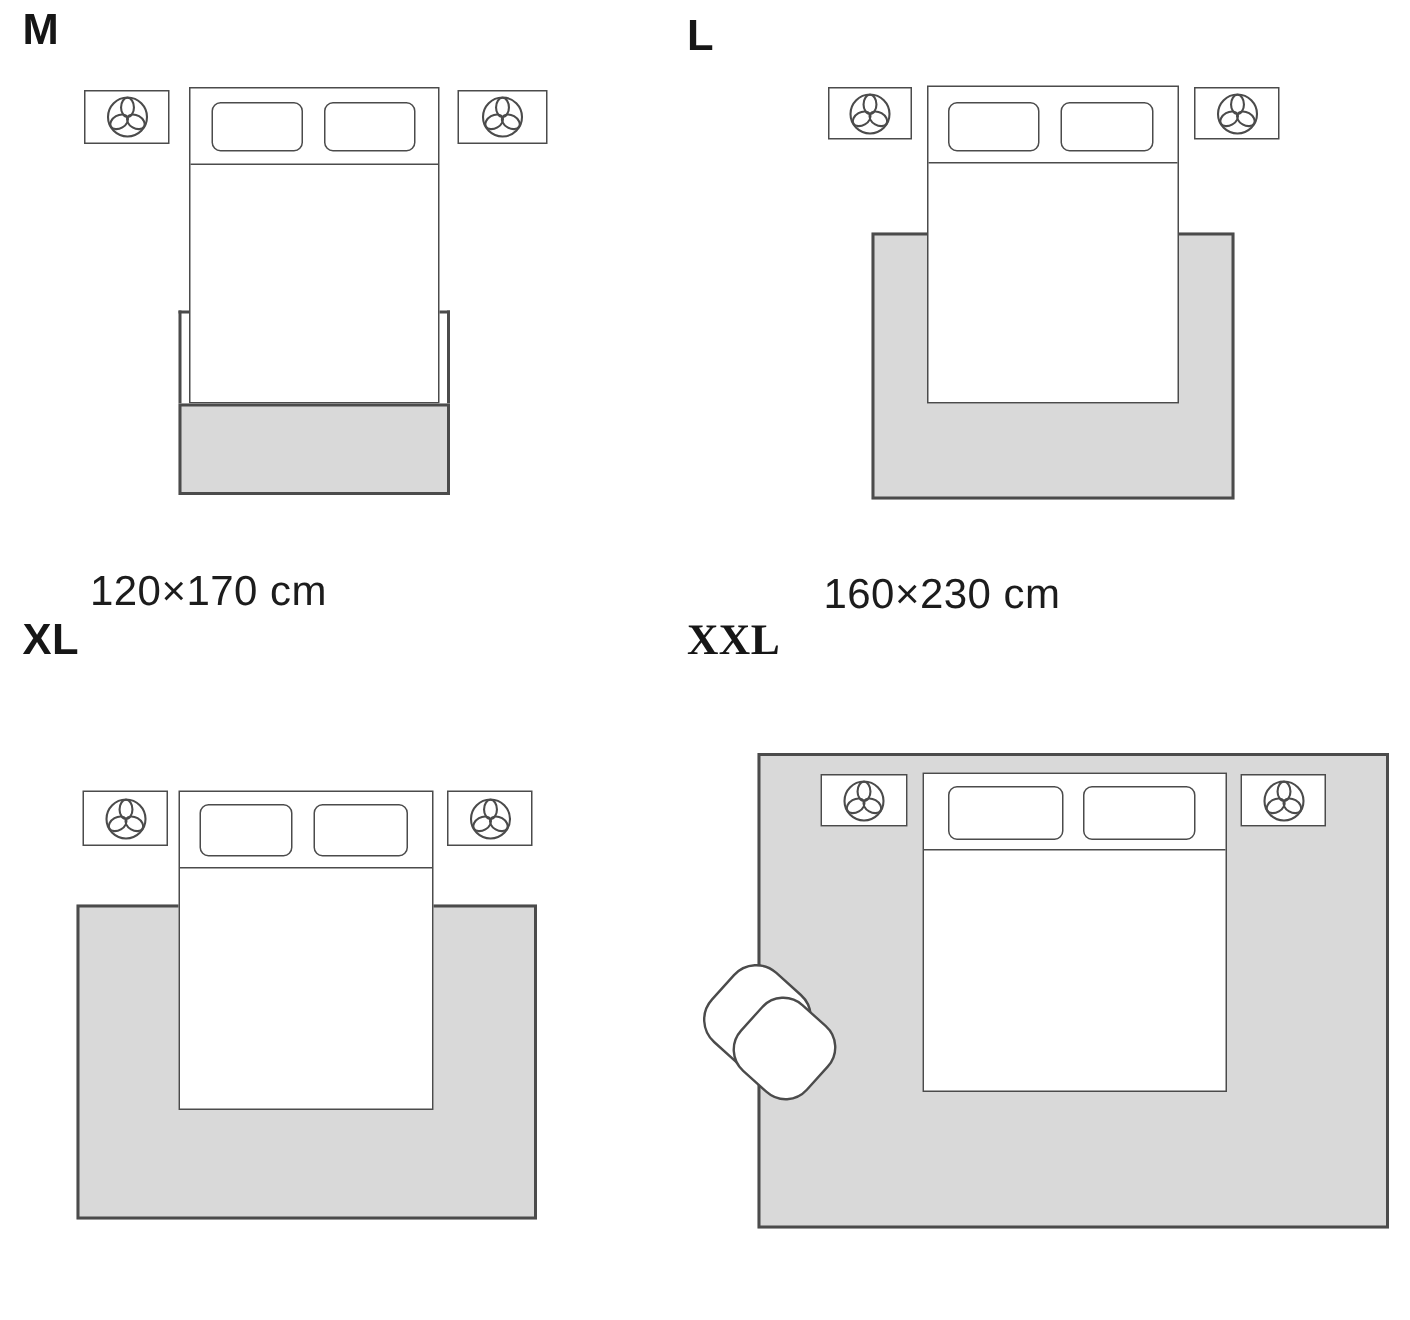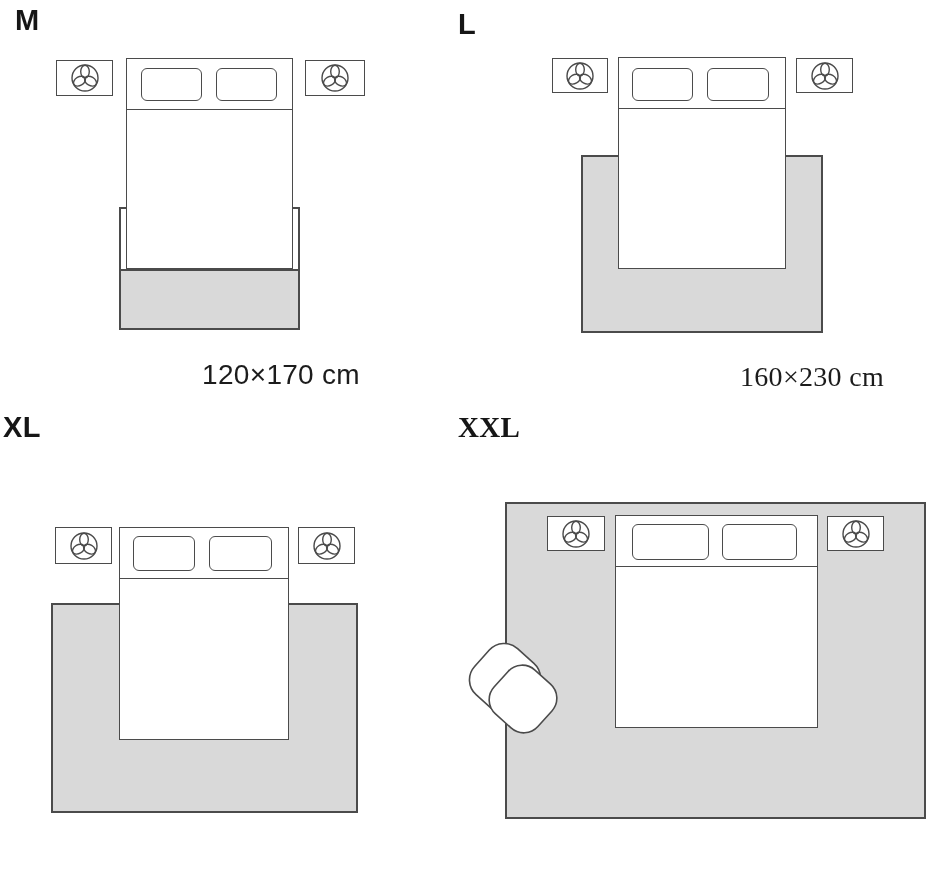--- a/index.html
+++ b/index.html
@@ -4,22 +4,22 @@
 <style>
   html,body { margin:0; padding:0; background:#ffffff; }
   .canvas {
     position:relative; width:940px; height:880px; background:#ffffff;
     font-family:"Liberation Sans", sans-serif; color:#161616; overflow:hidden;
   }
   .size-label {
     position:absolute; font-size:29px; font-weight:700; letter-spacing:.3px; line-height:1;
   }
   .caption {
-    position:absolute; width:300px; text-align:right; font-size:28px;
-    font-weight:400; color:#1c1c1c; line-height:1; letter-spacing:.3px;
+    position:absolute; width:300px; text-align:left; font-size:28px;
+    font-weight:400; color:#1c1c1c; line-height:1; letter-spacing:.3px;margin-top:19px;
   }
   .rug {
     position:absolute; box-sizing:border-box;
     border:2px solid #4b4b4b; background:#d9d9d9;
   }
   .rug-top { background:#ffffff; border-bottom:none; }
   .bed {
     position:absolute; box-sizing:border-box;
     border:1.6px solid #4b4b4b; background:#ffffff; z-index:2;
   }
@@ -104,23 +104,23 @@
     <svg width="30" height="30" viewBox="0 0 30 30">
       <g fill="none" stroke="#4b4b4b" stroke-width="1.4">
         <circle cx="15" cy="15" r="13"></circle>
         <ellipse cx="15" cy="8.6" rx="4.3" ry="6.4"></ellipse>
         <ellipse cx="15" cy="8.6" rx="4.3" ry="6.4" transform="rotate(120 15 15)"></ellipse>
         <ellipse cx="15" cy="8.6" rx="4.3" ry="6.4" transform="rotate(240 15 15)"></ellipse>
       </g>
     </svg>
   </div>
 
-  <div class="caption" style="left:584px; top:363px;font-family:Liberation Serif, serif;">160×230 cm</div>
+  <div class="caption" style="left:549px; top:363px;">160×230 cm</div>
 
-  <div class="size-label" style="left:3px; top:413px;">XL</div>
+  <div class="size-label" style="left:15px; top:413px;">XL</div>
 
   <div class="rug" style="left:51px; top:603px; width:307px; height:210px;"></div>
 
   <div class="nightstand" style="left:55px; top:527px; width:57px; height:37px;">
     <svg width="30" height="30" viewBox="0 0 30 30">
       <g fill="none" stroke="#4b4b4b" stroke-width="1.4">
         <circle cx="15" cy="15" r="13"></circle>
         <ellipse cx="15" cy="8.6" rx="4.3" ry="6.4"></ellipse>
         <ellipse cx="15" cy="8.6" rx="4.3" ry="6.4" transform="rotate(120 15 15)"></ellipse>
         <ellipse cx="15" cy="8.6" rx="4.3" ry="6.4" transform="rotate(240 15 15)"></ellipse>

